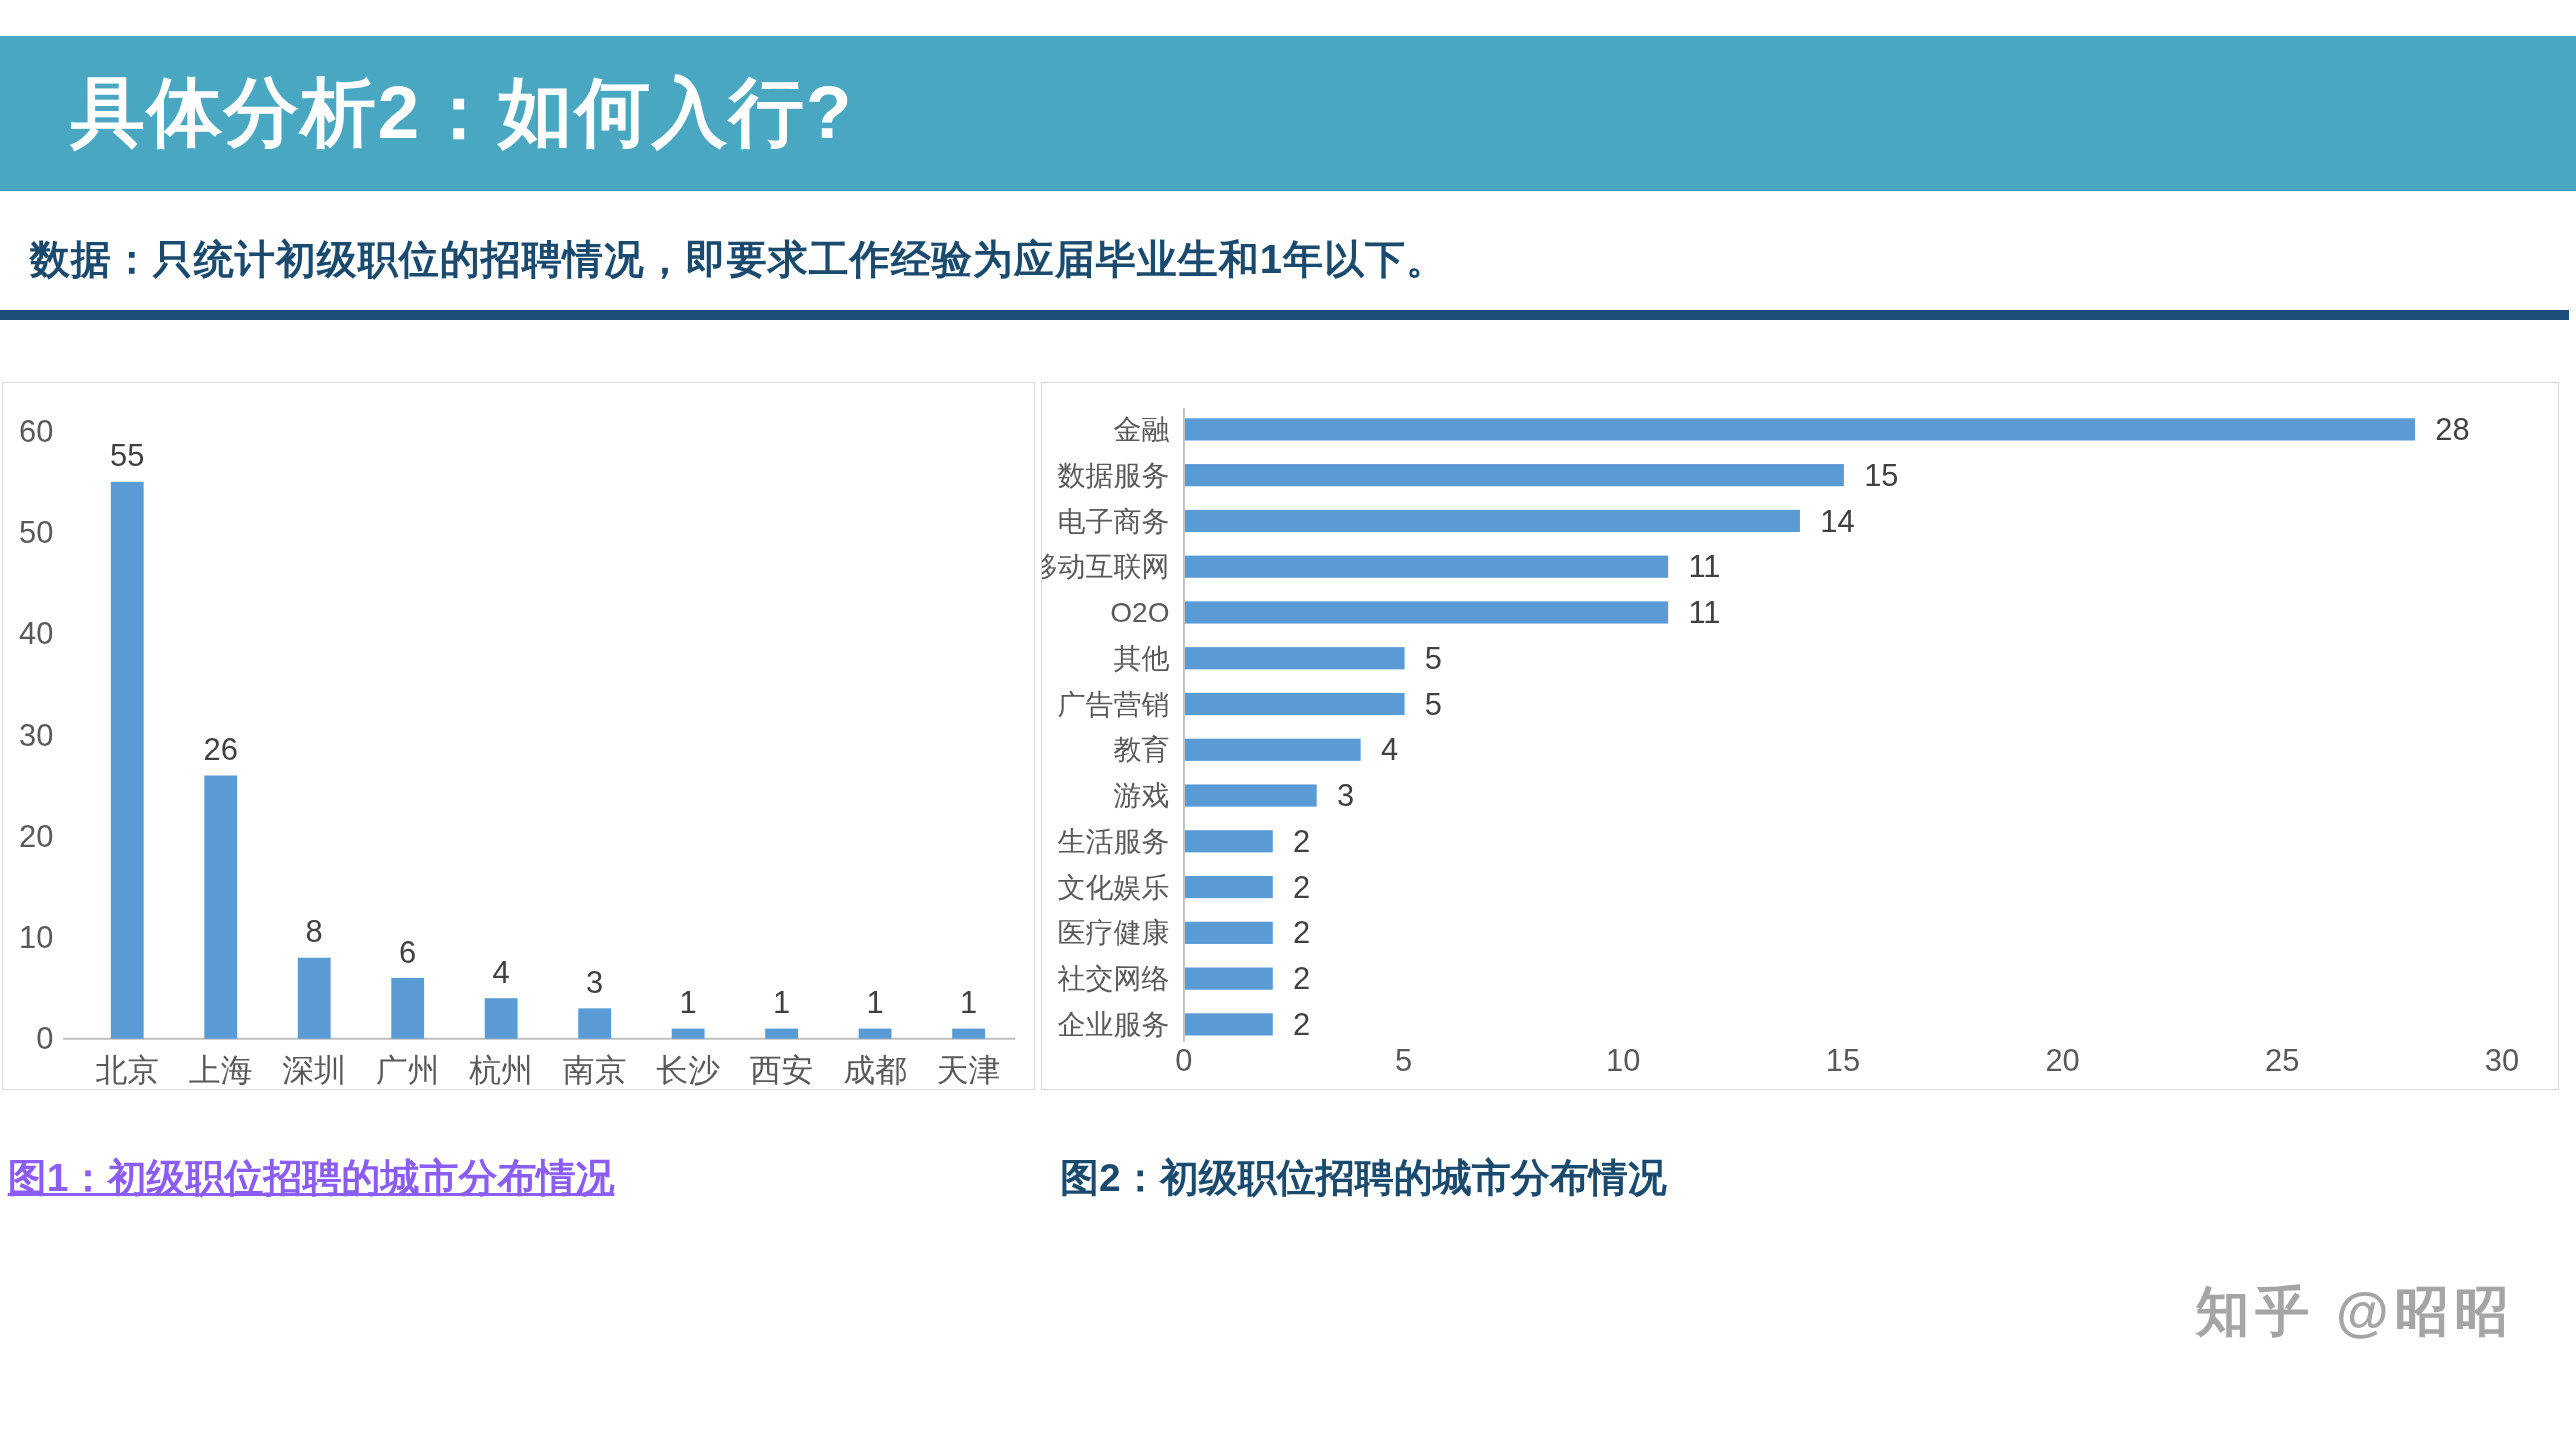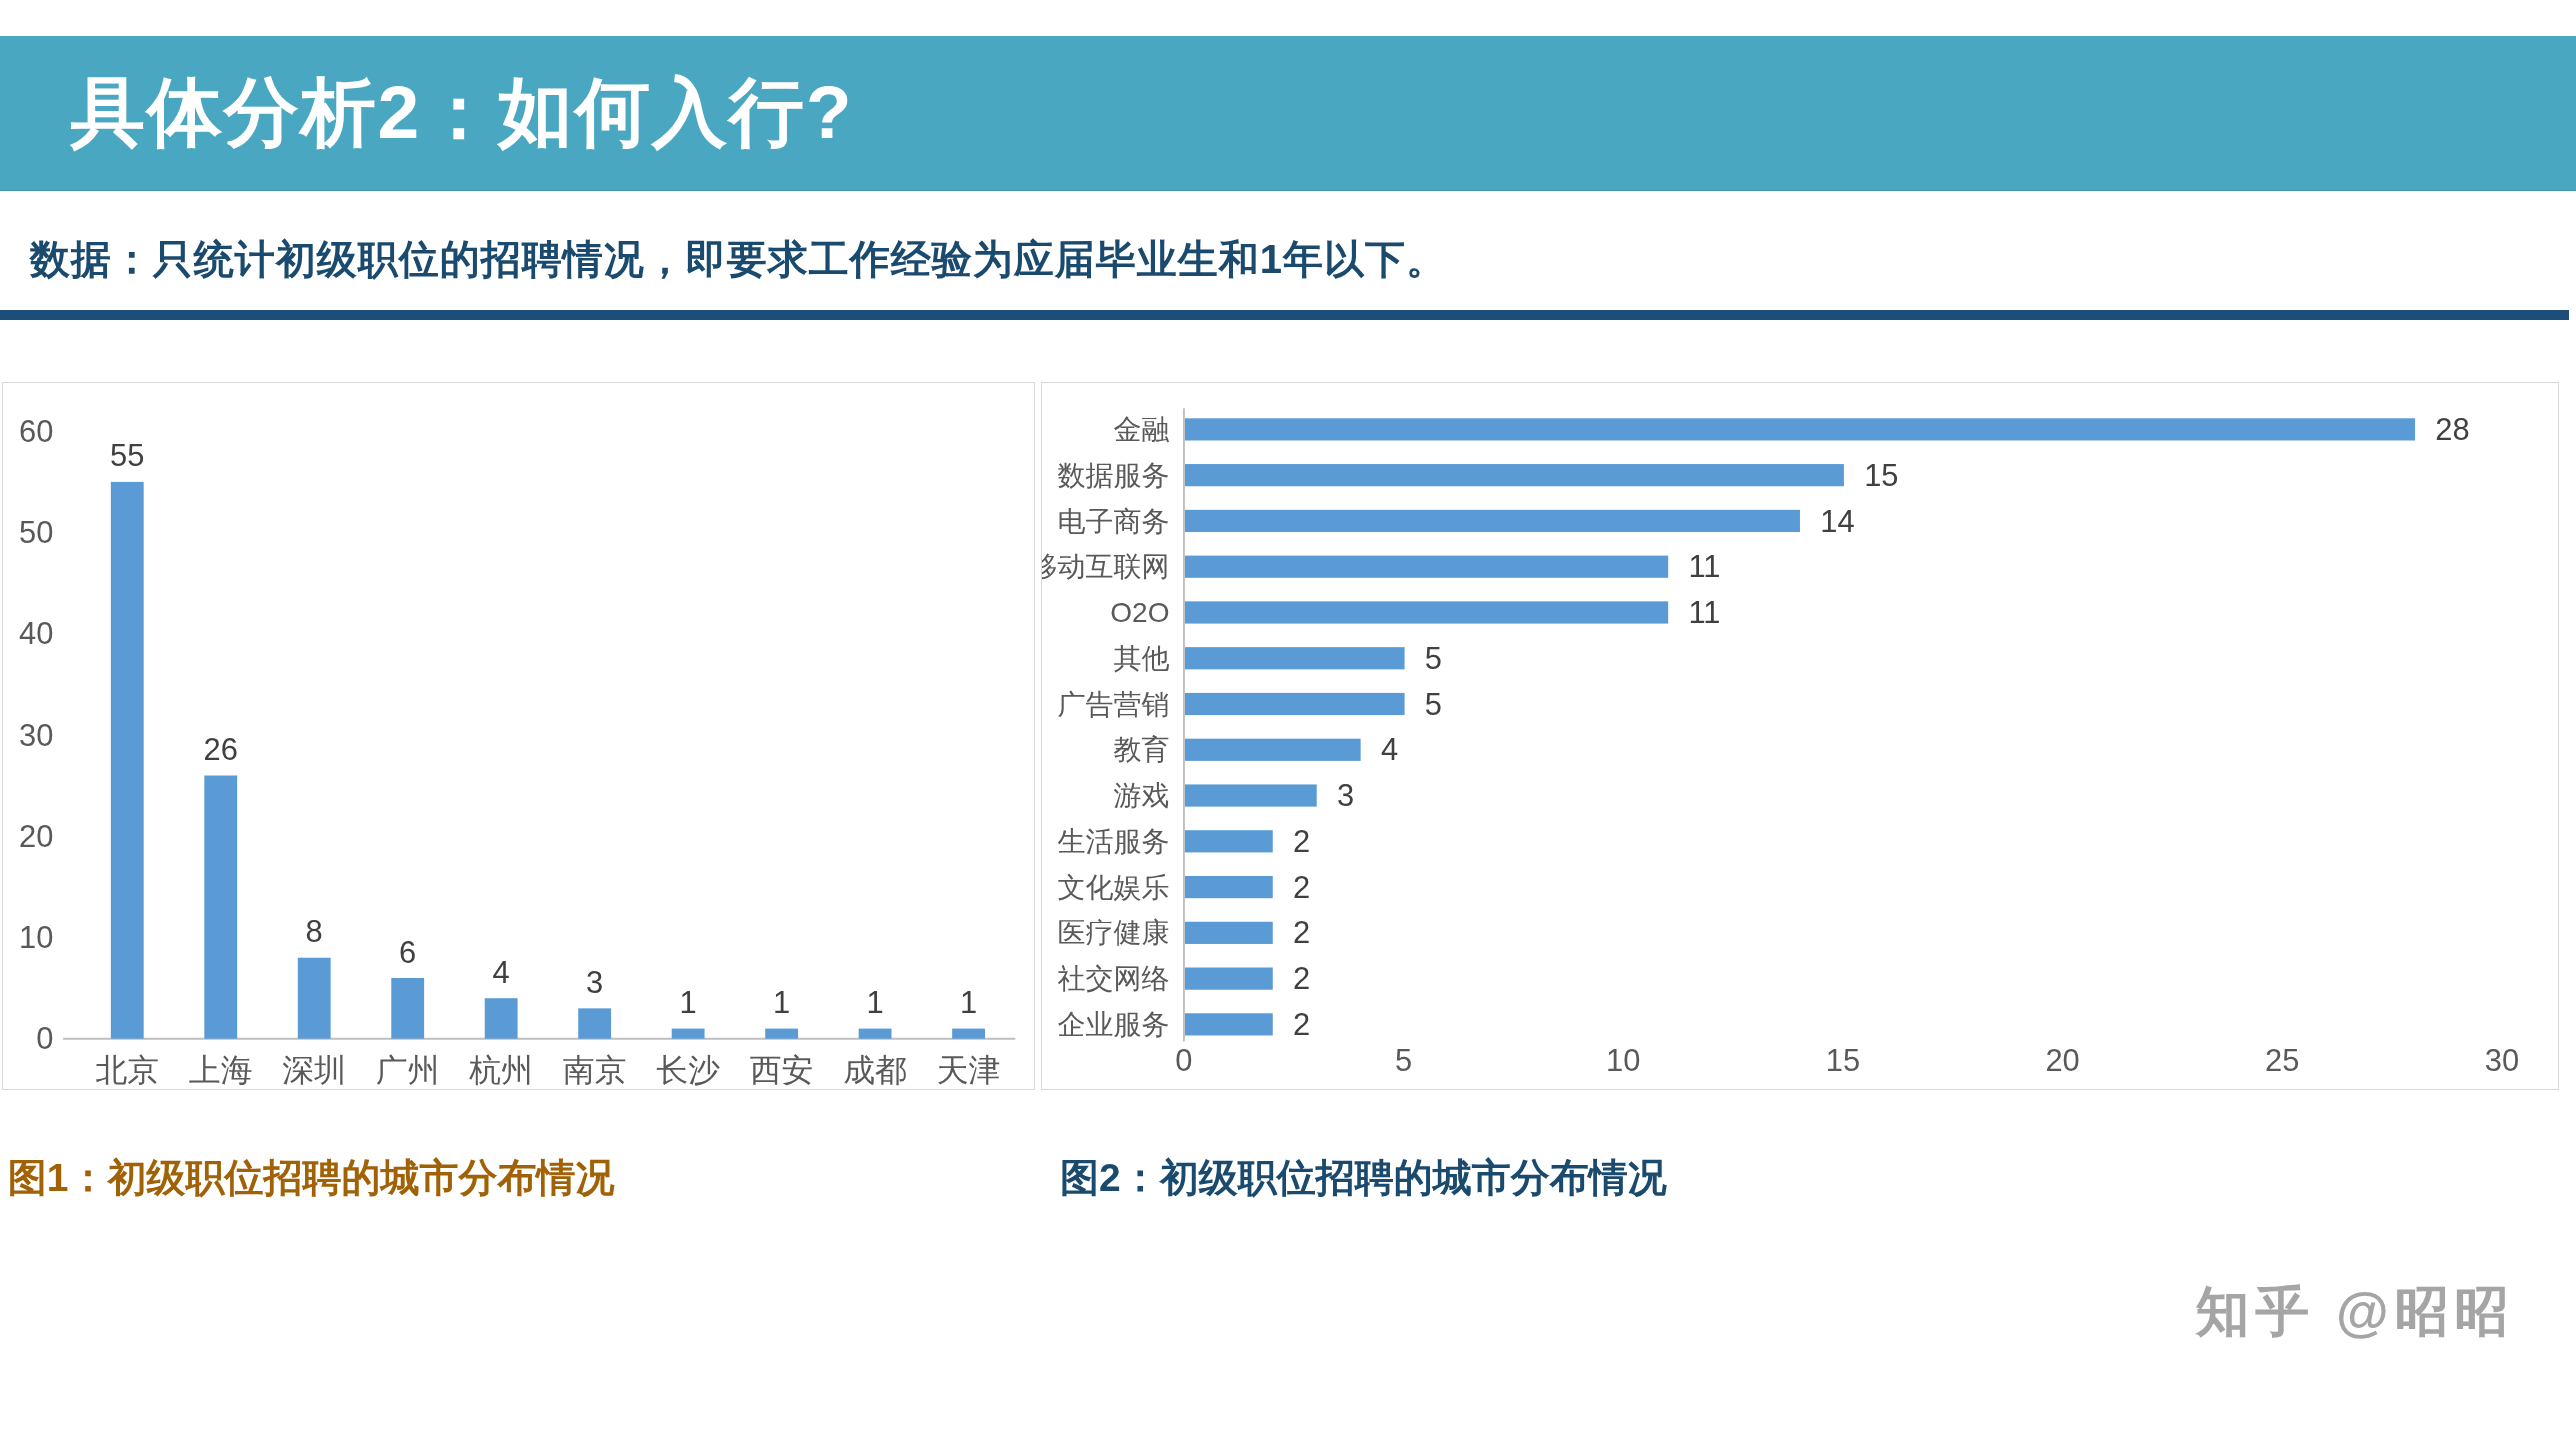--- a/index.html
+++ b/index.html
@@ -138,19 +138,19 @@
         <rect x="148" y="605.3" width="91" height="23" fill="#5b9bd5"></rect>
         <text x="132" y="626.8" font-size="29" fill="#595959" text-anchor="end" font-family="&quot;Liberation Sans&quot;, sans-serif">社交网络</text>
         <text x="260" y="627.8" font-size="32" fill="#404040" text-anchor="start" font-family="&quot;Liberation Sans&quot;, sans-serif">2</text>
         <rect x="148" y="652.6999999999999" width="91" height="23" fill="#5b9bd5"></rect>
         <text x="132" y="674.1999999999999" font-size="29" fill="#595959" text-anchor="end" font-family="&quot;Liberation Sans&quot;, sans-serif">企业服务</text>
         <text x="260" y="675.1999999999999" font-size="32" fill="#404040" text-anchor="start" font-family="&quot;Liberation Sans&quot;, sans-serif">2</text>
         <line x1="147" y1="26" x2="147" y2="682" stroke="#bfbfbf" stroke-width="2"></line>
       </svg>
     </div>
 
-  <div class="caption caption1" style="color: #a16207;">图1：初级职位招聘的城市分布情况</div>
+  <div class="caption caption1" style="color: #8b5cf6; text-decoration: underline;">图1：初级职位招聘的城市分布情况</div>
   <div class="caption caption2" style="color: rgb(26, 74, 110);">图2：初级职位招聘的城市分布情况</div>
 
   <div class="watermark" style="color: rgb(165, 165, 165);">知乎 @昭昭</div>
 
 </div>
 
 
 </body></html>

